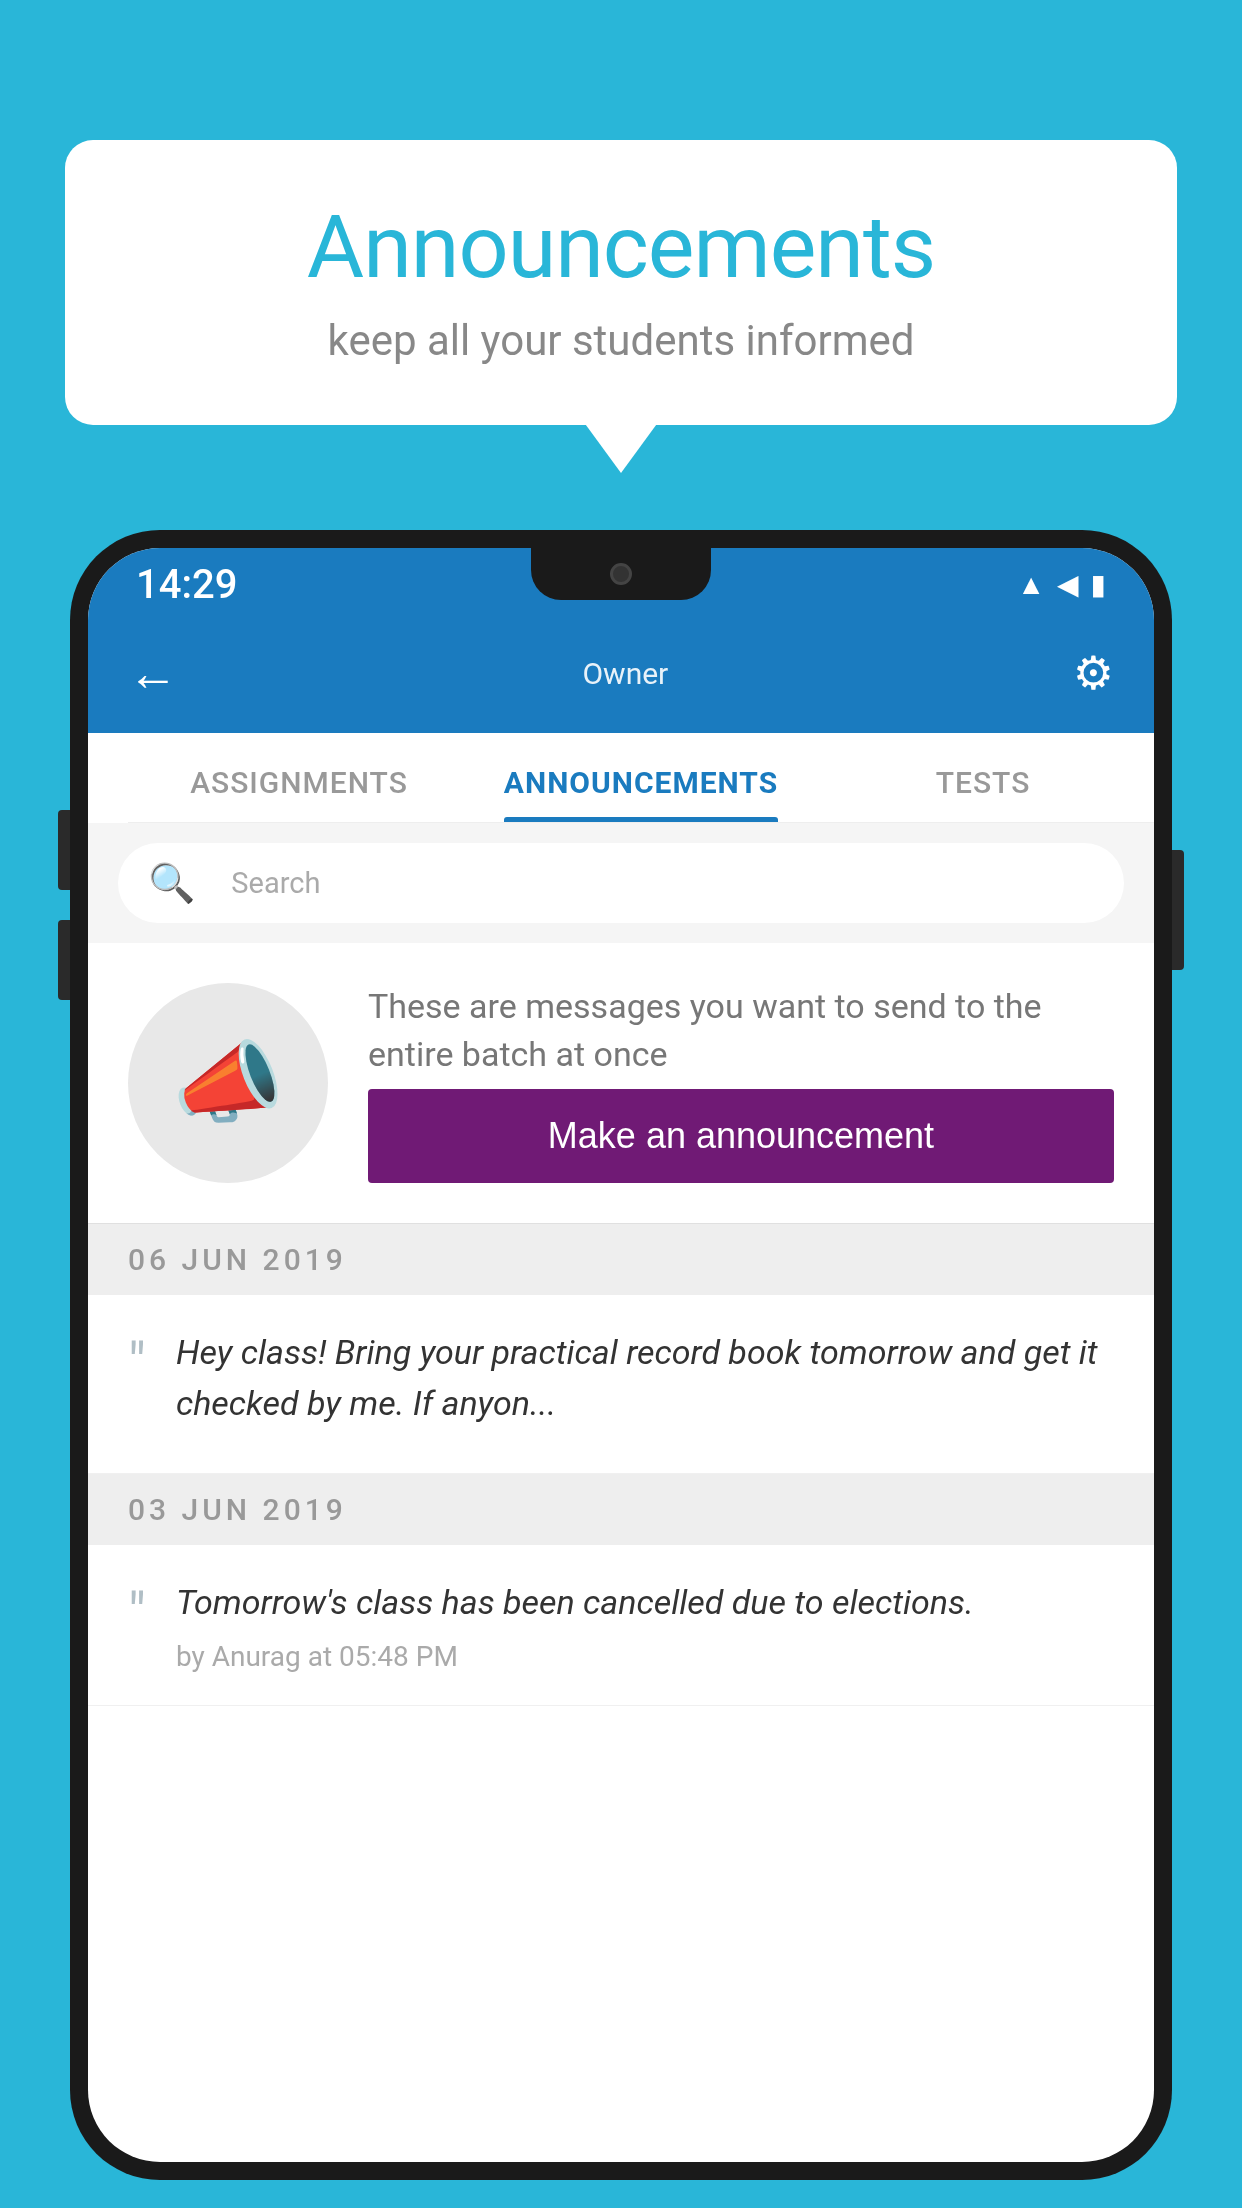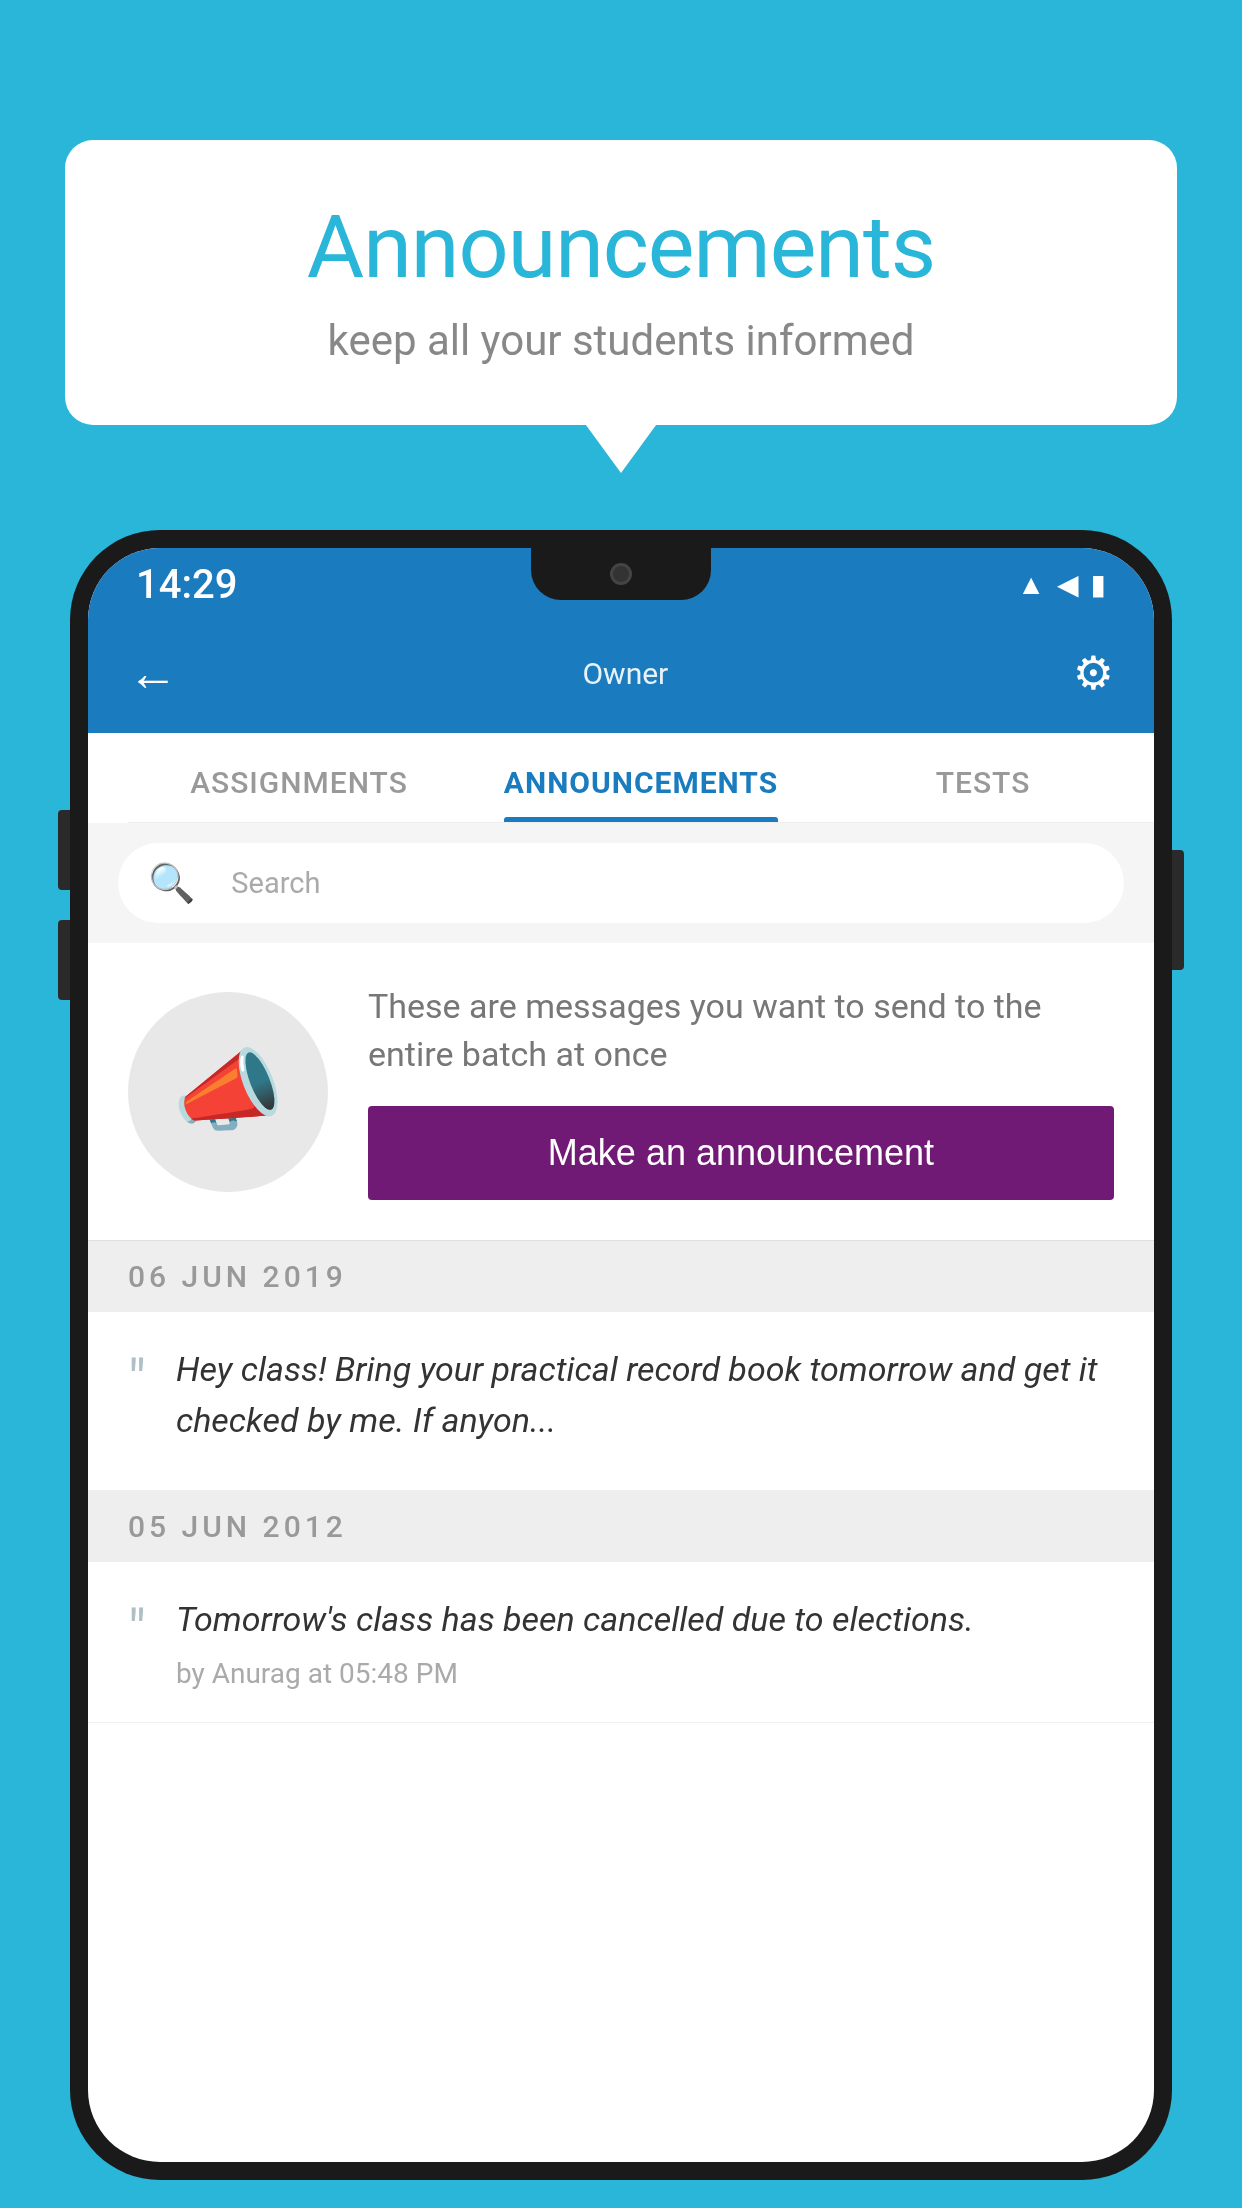--- a/index.html
+++ b/index.html
@@ -257,21 +257,21 @@
       flex-shrink: 0;
     }
 
     .megaphone-icon {
       font-size: 90px;
     }
 
     .empty-state-right {
       display: flex;
       flex-direction: column;
-      gap: 28px;
+      gap: 11px;
     }
 
     .empty-state-text {
       font-size: 34px;
       color: #777;
       line-height: 1.4;
     }
 
     .announce-btn {
       background: #701a75;
@@ -432,21 +432,21 @@
       <div class="announcement-item">
         <div class="quote-icon-wrap">
           <span class="quote-mark">"</span>
         </div>
         <div class="announcement-content">
           <div class="announcement-text">Hey class! Bring your practical record book tomorrow and get it checked by me. If anyon...</div>
         </div>
       </div>
 
       <div class="date-separator">
-        <span class="date-text">05  JUN  2012</span>
+        <span class="date-text">03  JUN  2019</span>
       </div>
 
       <div class="announcement-item">
         <div class="quote-icon-wrap">
           <span class="quote-mark">"</span>
         </div>
         <div class="announcement-content">
           <div class="announcement-text">Tomorrow's class has been cancelled due to elections.</div>
           <div class="announcement-meta">by Anurag at 05:48 PM</div>
         </div>

